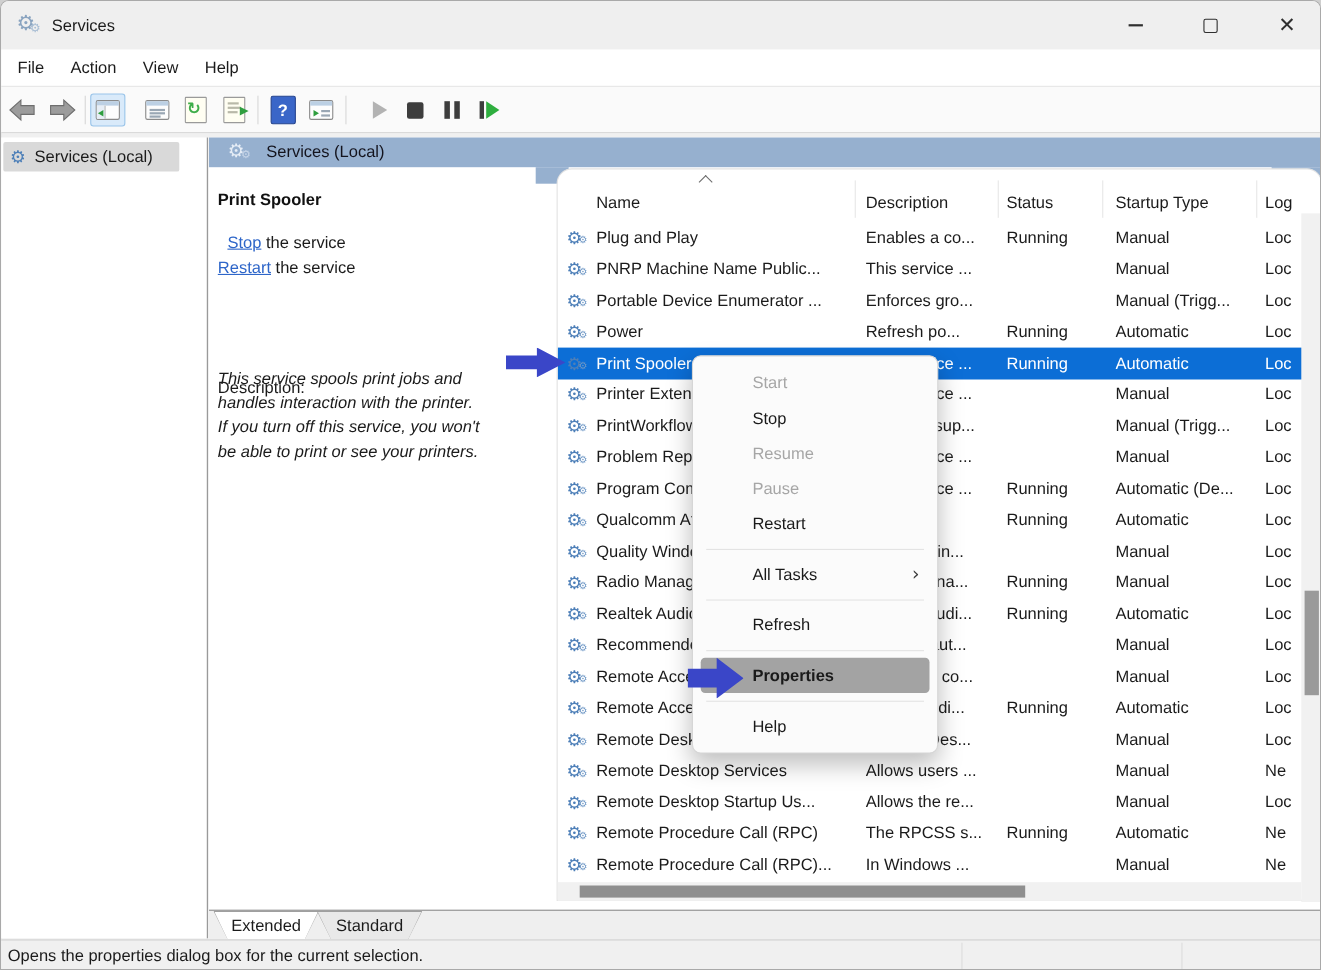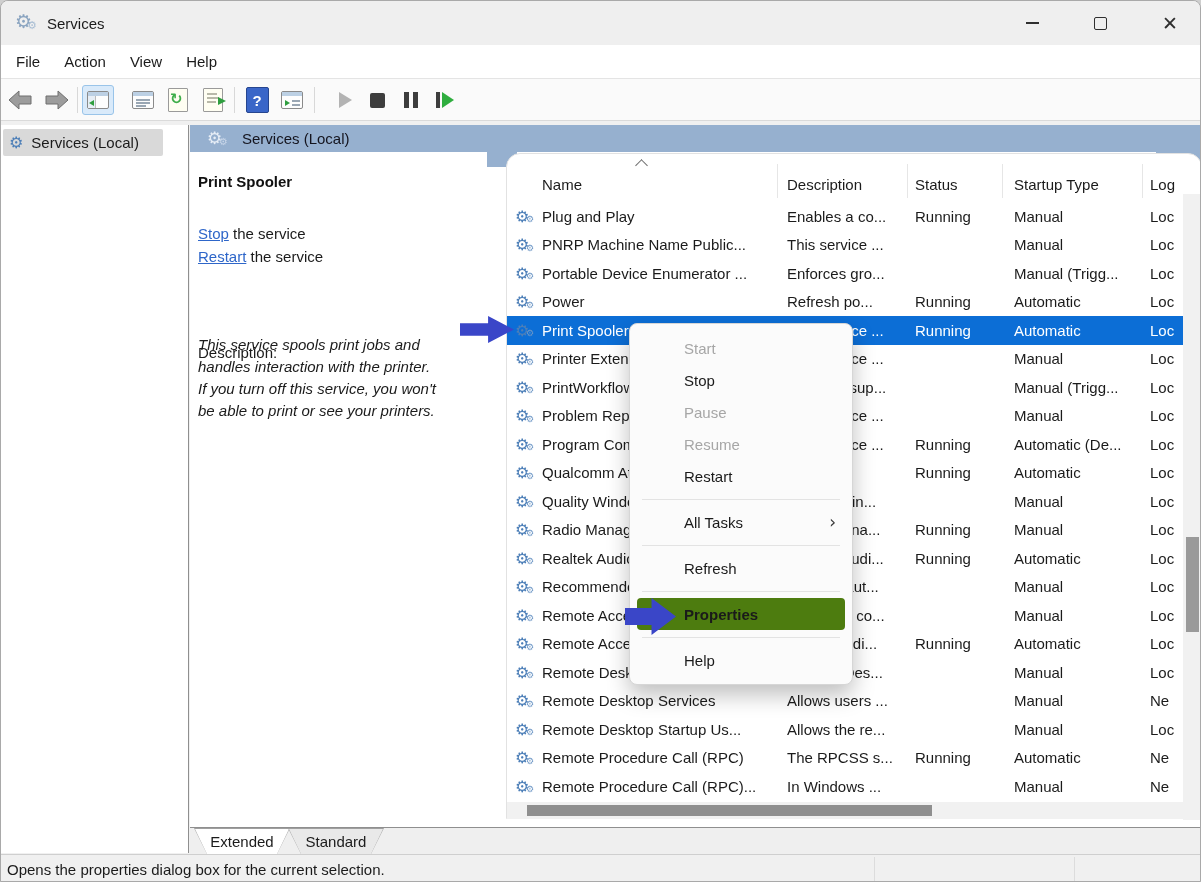--- a/index.html
+++ b/index.html
@@ -57,21 +57,21 @@
   #rightpane{left:189px;top:124px;width:1012px;height:728px;background:#ffffff;}
   #band{position:absolute;left:0;top:0;width:1012px;height:27px;background:#96b0cf;}
   #band .gear{position:absolute;left:17px;top:3px;font-size:17px;color:#e6edf6;}
   #band .gear2{position:absolute;left:29px;top:11px;font-size:10px;color:#c7d5e8;}
   #band .label{position:absolute;left:52px;top:0;height:27px;display:flex;align-items:center;font-size:15px;color:#14141e;}
   .corner-fill{position:absolute;top:27px;height:15px;background:#96b0cf;}
   #cf-left{left:297px;width:30px;} #cf-right{left:966px;width:46px;}
 
   
   #svc-title{position:absolute;left:8px;top:48px;font-size:15px;font-weight:bold;color:#111;}
-  #svc-links{position:absolute;left:8px;top:97px;font-size:15px;color:#1b1b1b;line-height:23px;}
+  #svc-links{position:absolute;left:8px;top:84px;font-size:15px;color:#1b1b1b;line-height:23px;text-align:center;}
   #svc-links a{color:#2e66c9;text-decoration:underline;}
   #desc-label{position:absolute;left:8px;top:187px;font-size:15px;color:#1b1b1b;margin-top:32px;}
   #desc-para{position:absolute;left:8px;top:209px;width:302px;font-size:15px;color:#1b1b1b;line-height:22px;white-space:pre-line;font-style:italic;}
 
   
   #listpanel{position:absolute;left:316px;top:28px;width:696px;height:666px;background:#ffffff;
              border:1px solid #e2e2e2;border-radius:14px 14px 0 0;box-sizing:border-box;}
   .colhead{position:absolute;top:16px;height:28px;display:flex;align-items:center;font-size:15px;color:#1b1b1b;}
   .colsep{position:absolute;top:10px;height:34px;width:1px;background:#e6e6e6;}
   #sort-chevron{position:absolute;left:130px;top:7px;width:8px;height:8px;border-left:1.5px solid #6d6d6d;border-top:1.5px solid #6d6d6d;transform:rotate(45deg);}
@@ -108,21 +108,21 @@
   #statusbar{left:0;top:853px;width:1201px;height:29px;background:#f0f0f0;border-top:1px solid #cfcfcf;box-sizing:border-box;}
   #status-text{position:absolute;left:6px;top:0;height:28px;display:flex;align-items:center;font-size:15px;color:#1b1b1b;}
   .status-sep{position:absolute;top:2px;height:25px;width:1px;background:#dcdcdc;}
 
   
   #ctxmenu{left:628px;top:322px;width:224px;background:#fbfbfb;border:1px solid #d6d6d6;border-radius:8px;
            box-shadow:0 10px 22px rgba(0,0,0,0.25);box-sizing:border-box;padding:8px 0;z-index:50;}
   .mi{position:relative;height:32px;display:flex;align-items:center;padding-left:54px;font-size:15px;color:#1a1a1a;}
   .mi.disabled{color:#a6a6a6;}
   .mi.bold{font-weight:bold;}
-  .mi.hilite{background:#4d7c0f;border-radius:4px;margin:0 7px;padding-left:47px;text-align:right;}
+  .mi.hilite{background:#a3a3a3;border-radius:4px;margin:0 7px;padding-left:47px;text-align:right;}
   .mi .chev{position:absolute;right:16px;font-size:17px;color:#3c3c3c;font-family:"DejaVu Sans",sans-serif;}
   .msep{height:14px;display:flex;align-items:center;}
   .msep i{display:block;height:1px;background:#e3e3e3;margin:0 12px;width:100%;}
 
   
   .callout{position:absolute;background:#3a46c8;clip-path:polygon(0 27%,52% 27%,52% 0,100% 50%,52% 100%,52% 73%,0 73%);}
   #arrow1{left:459px;top:315px;width:54px;height:27px;z-index:40;}
   #arrow2{left:624px;top:597px;width:51px;height:37px;z-index:60;}
 </style>
 </head>
@@ -520,22 +520,22 @@
 
   <div id="statusbar" class="abs">
     <div id="status-text">Opens the properties dialog box for the current selection.</div>
     <div class="status-sep" style="left:873px"></div>
     <div class="status-sep" style="left:1073px"></div>
   </div>
 
   <div id="ctxmenu" class="abs">
       <div class="mi disabled">Start</div>
       <div class="mi">Stop</div>
+      <div class="mi disabled">Resume</div>
       <div class="mi disabled">Pause</div>
-      <div class="mi disabled">Resume</div>
       <div class="mi">Restart</div>
       <div class="msep">
         <i></i>
       </div>
       <div class="mi">All Tasks<span class="chev">›</span></div>
       <div class="msep">
         <i></i>
       </div>
       <div class="mi">Refresh</div>
       <div class="msep">

